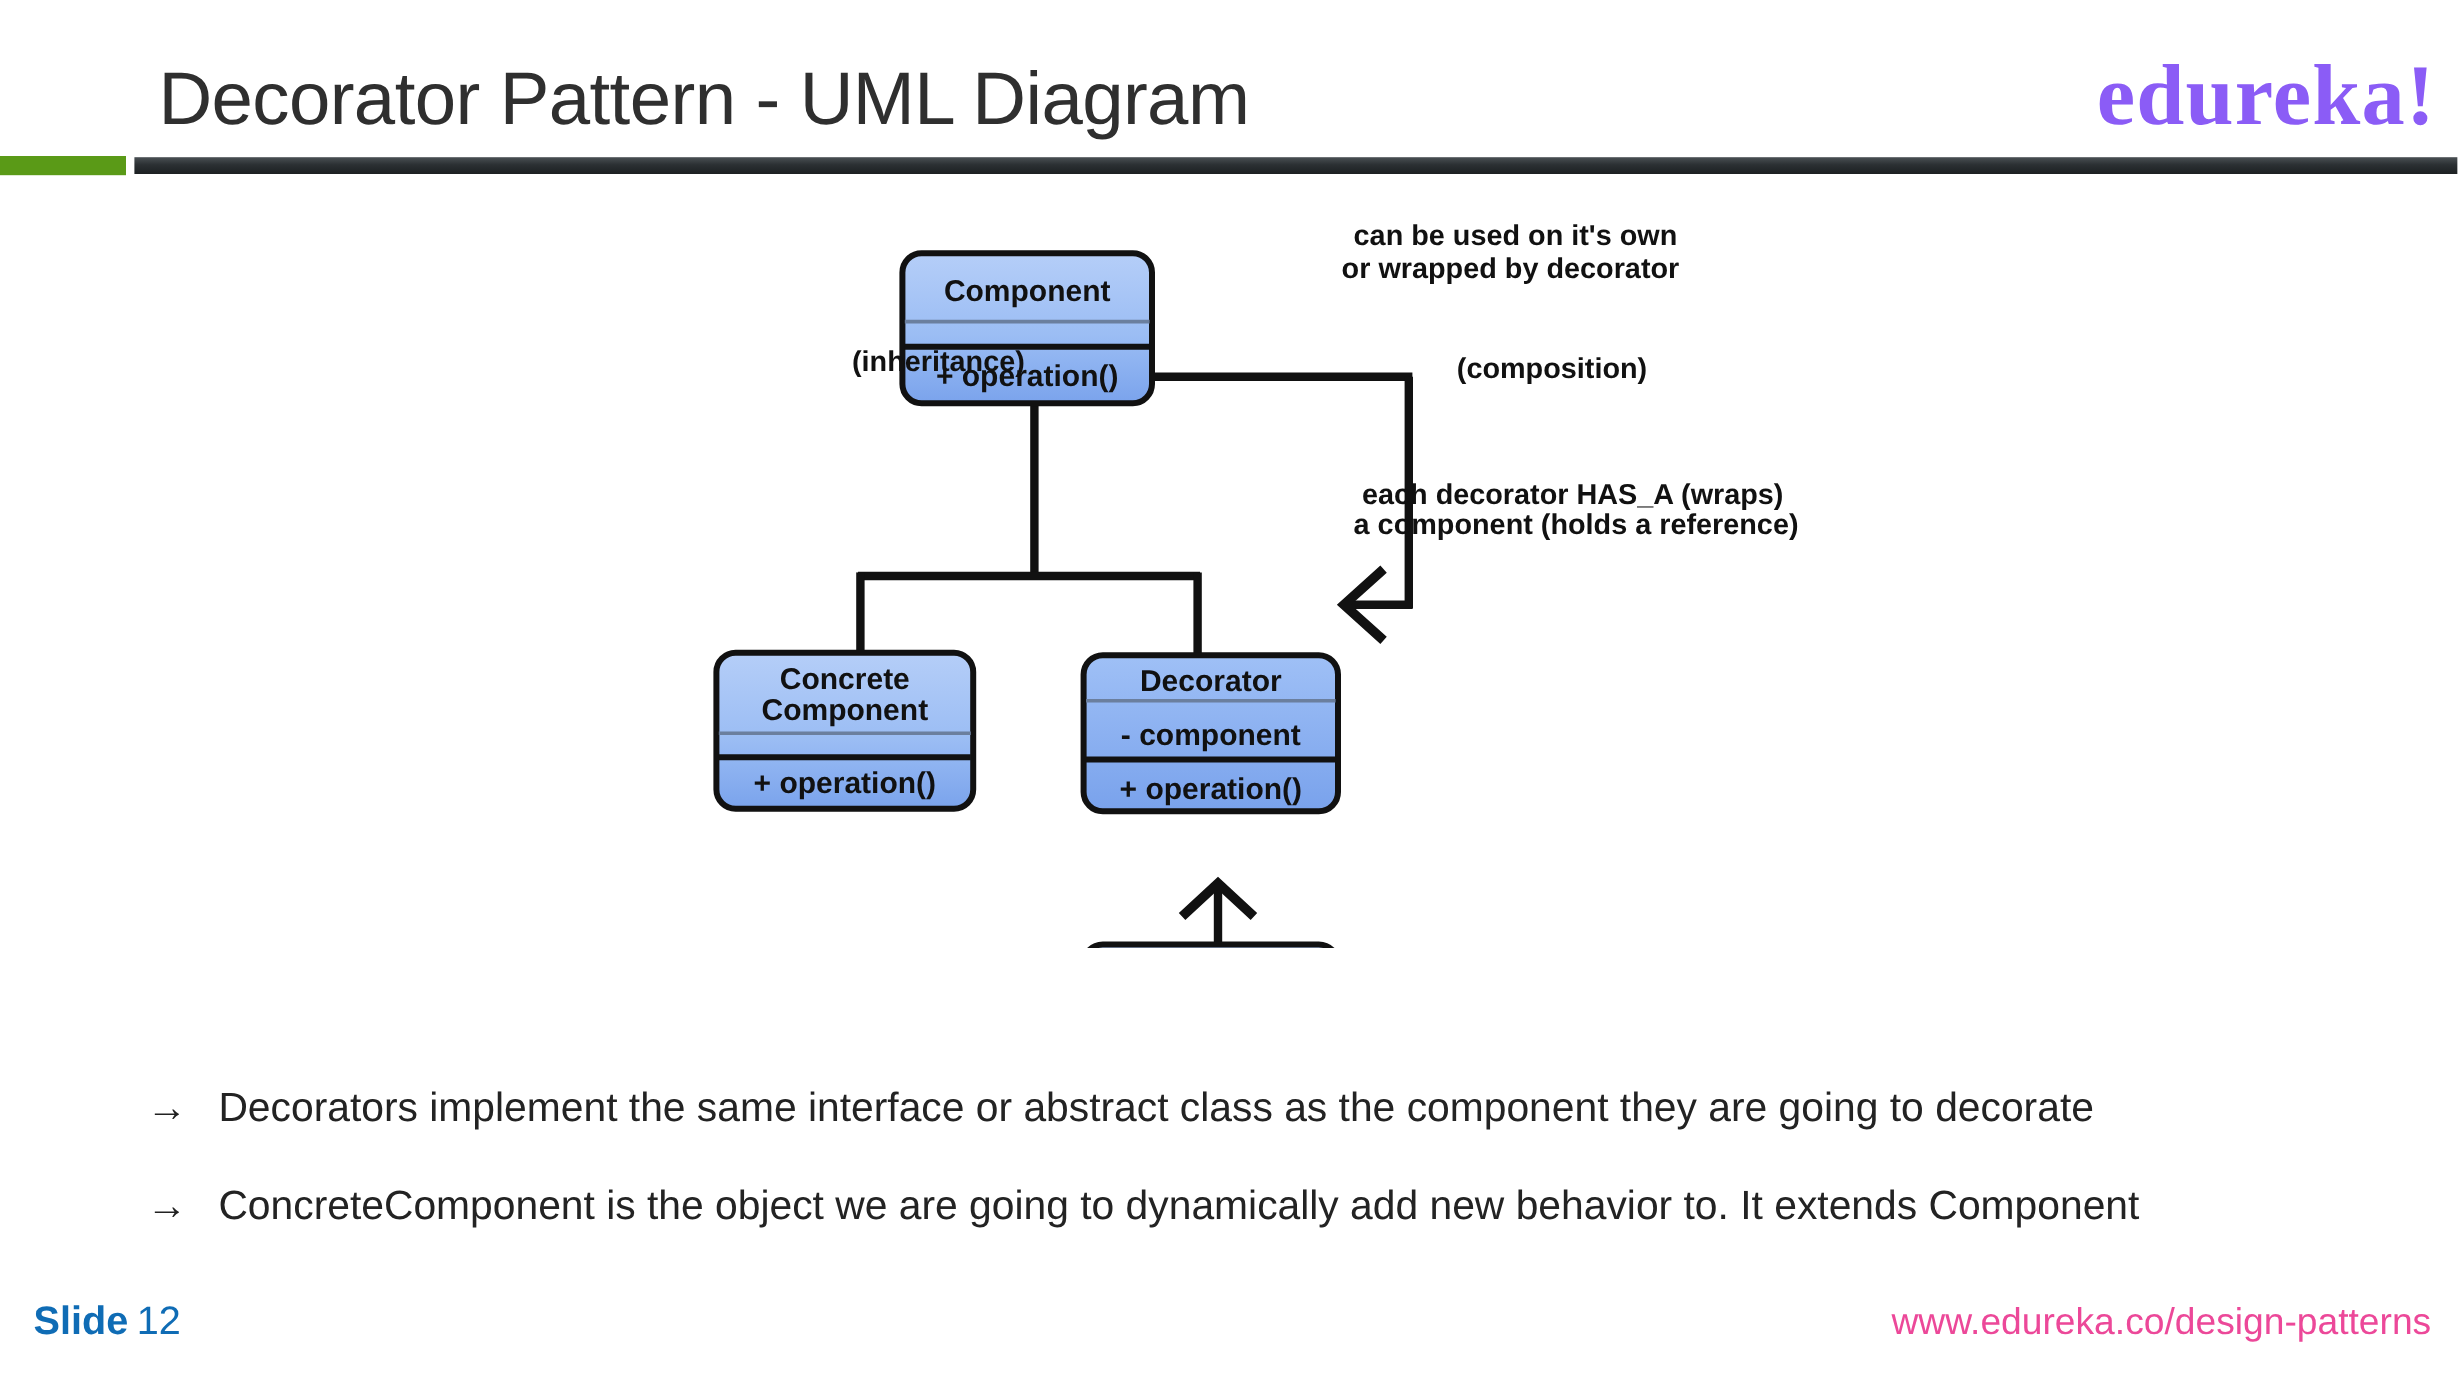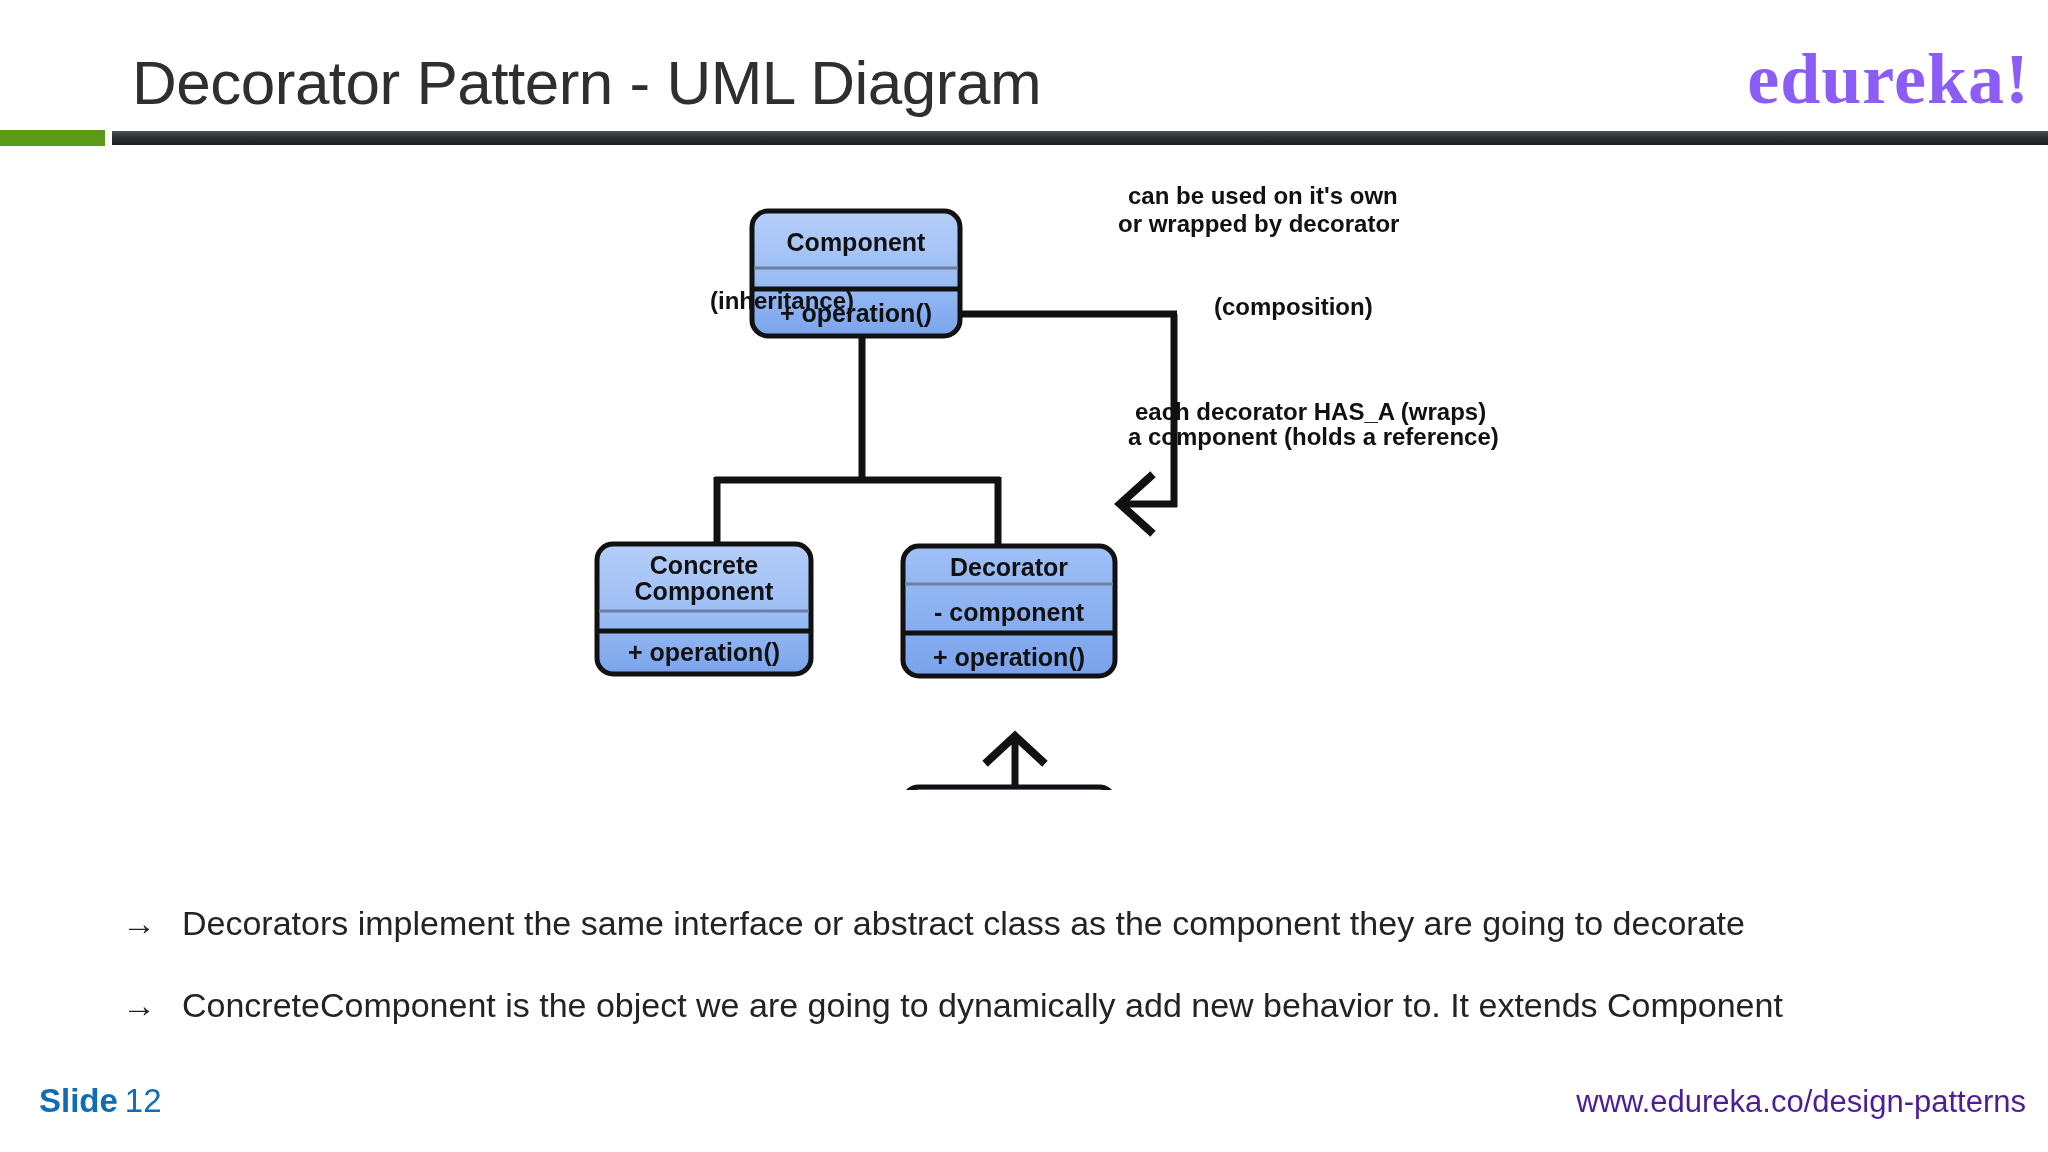--- a/index.html
+++ b/index.html
@@ -96,31 +96,30 @@
   #bullet-2 { left: 122px; top: 942px; }
 
   
   .footer-slide {
     position: absolute;
     left: 28px;
     top: 1082px;
     font-size: 33px;
     color: #0f6cb5;
     white-space: nowrap;
-    margin-left: 11px;
   }
   .footer-slide .lbl { font-weight: 700; }
   .footer-slide .num { font-weight: 400; padding-left: 7px; }
 
   .footer-url {
     position: absolute;
     right: 22px;
     top: 1084px;
     font-size: 31px;
-    color: #4c1d95;
+    color: #ec4899;
     white-space: nowrap;
   }
 </style>
 </head>
 <body>
 
 <div id="slide">
 
   <div class="slide-title">Decorator Pattern - UML Diagram</div>
 

